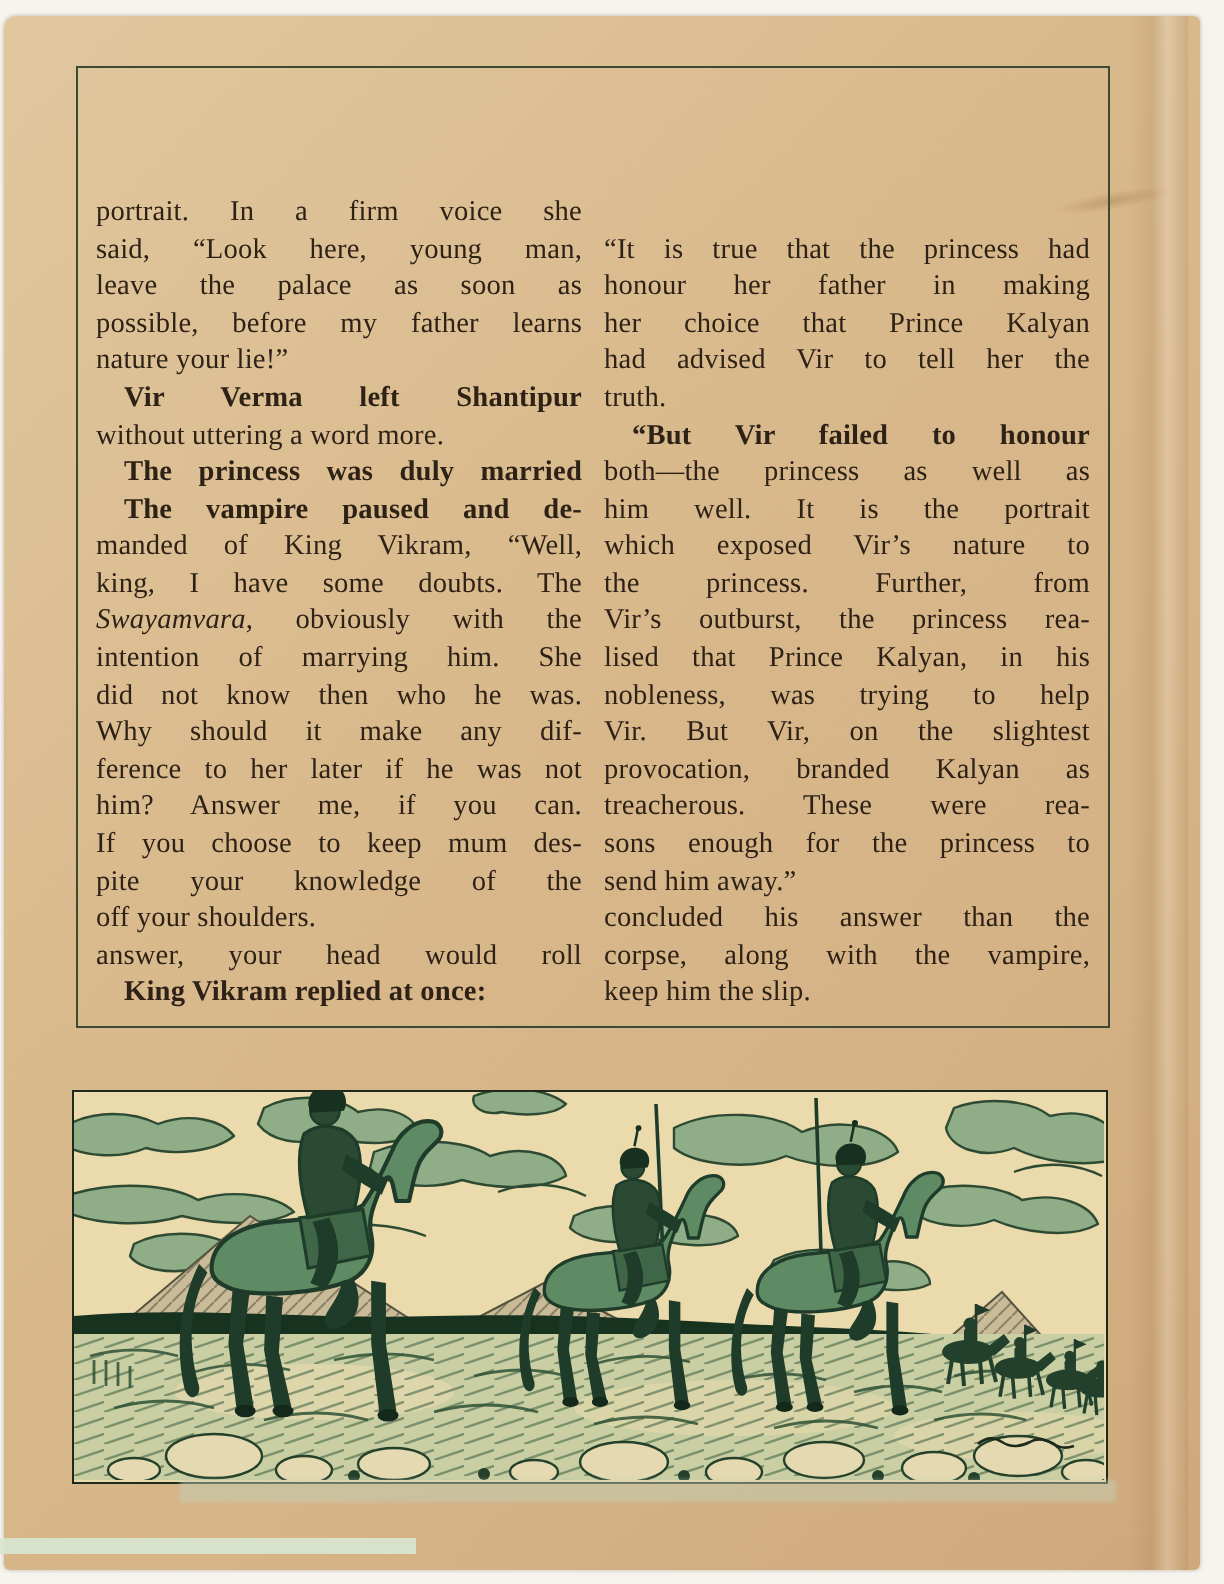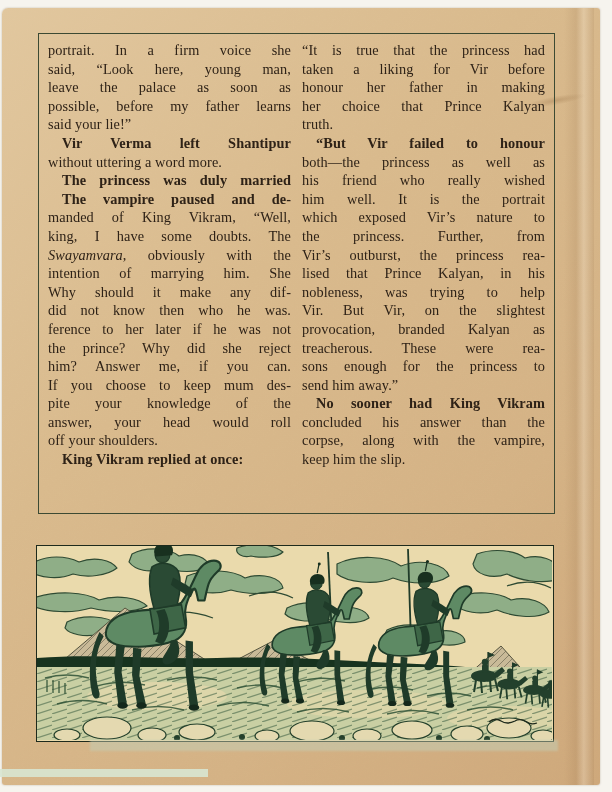--- a/index.html
+++ b/index.html
@@ -23,21 +23,21 @@
     position:absolute;right:14px;top:88px;width:60px;height:9px;
     background:radial-gradient(closest-side,rgba(120,80,40,.25),rgba(120,80,40,0));
     transform:rotate(-10deg);pointer-events:none;
   }
   .grain{position:absolute;left:0;top:0;width:598px;height:777px;opacity:.5;pointer-events:none;}
 
   
   .text-frame{
     position:absolute;left:36px;top:25px;width:517px;height:481px;
     border:1.6px solid #3c4a33;box-sizing:border-box;
-    display:flex;gap:11px;padding:7px 9px;
+    display:flex;gap:11px;padding:7px 9px;align-items:flex-end;
   }
   .col{flex:1;color:#2e2217;font-size:14.3px;overflow:hidden;}
   .line{
     height:18.6px;line-height:18.6px;
     text-align:justify;text-align-last:justify;
     letter-spacing:.1px;
   }
   .line.last{text-align-last:left;}
   .line.ind{text-indent:14px;font-weight:bold;}
   .it{font-style:italic;}
@@ -73,61 +73,58 @@
 
   <div class="crease-right"></div>
   <div class="crease-tr"></div>
 
   <div class="text-frame">
     <div class="col">
         <div class="line">portrait.  In a firm voice she</div>
         <div class="line">said, “Look here, young man,</div>
         <div class="line">leave the palace as soon as</div>
         <div class="line">possible, before my father learns</div>
-        <div class="line last">said your lie!”</div>
+        <div class="line last">nature your lie!”</div>
         <div class="line ind">Vir Verma left Shantipur</div>
         <div class="line last">without uttering a word more.</div>
         <div class="line ind">The princess was duly married</div>
         <div class="line ind">The vampire paused and de-</div>
         <div class="line">manded of King Vikram, “Well,</div>
         <div class="line">king, I have some doubts.  The</div>
         <div class="line"><span class="it">Swayamvara</span><span>, obviously with the</span></div>
         <div class="line">intention of marrying him.  She</div>
+        <div class="line">did not know then who he was.</div>
         <div class="line">Why should it make any dif-</div>
-        <div class="line">did not know then who he was.</div>
         <div class="line">ference to her later if he was not</div>
-        <div class="line">the prince? Why did she reject</div>
         <div class="line">him? Answer me, if you can.</div>
         <div class="line">If you choose to keep mum des-</div>
         <div class="line">pite your knowledge of the</div>
+        <div class="line last">off your shoulders.</div>
         <div class="line">answer, your head would roll</div>
-        <div class="line last">off your shoulders.</div>
         <div class="line last ind">King Vikram replied at once:</div>
       </div>
     <div class="col">
         <div class="line">“It is true that the princess had</div>
-        <div class="line">taken a liking for Vir before</div>
         <div class="line">honour her father in making</div>
         <div class="line">her choice that Prince Kalyan</div>
+        <div class="line">had advised Vir to tell her the</div>
         <div class="line last">truth.</div>
         <div class="line ind">“But Vir failed to honour</div>
         <div class="line">both—the princess as well as</div>
-        <div class="line">his friend who really wished</div>
         <div class="line">him well.  It is the portrait</div>
         <div class="line">which exposed Vir’s nature to</div>
         <div class="line">the princess.  Further, from</div>
         <div class="line">Vir’s outburst, the princess rea-</div>
         <div class="line">lised that Prince Kalyan, in his</div>
         <div class="line">nobleness, was trying to help</div>
         <div class="line">Vir.  But Vir, on the slightest</div>
         <div class="line">provocation, branded Kalyan as</div>
         <div class="line">treacherous.  These were rea-</div>
         <div class="line">sons enough for the princess to</div>
         <div class="line last">send him away.”</div>
-        <div class="line ind">No sooner had King Vikram</div>
         <div class="line">concluded his answer than the</div>
         <div class="line">corpse, along with the vampire,</div>
         <div class="line last">keep him the slip.</div>
       </div>
   </div>
 
   <div class="illo-frame">
     <svg width="515" height="194" viewBox="0 0 515 194">
       <defs>
         <pattern id="mhatch" width="7" height="7" patternUnits="userSpaceOnUse">

